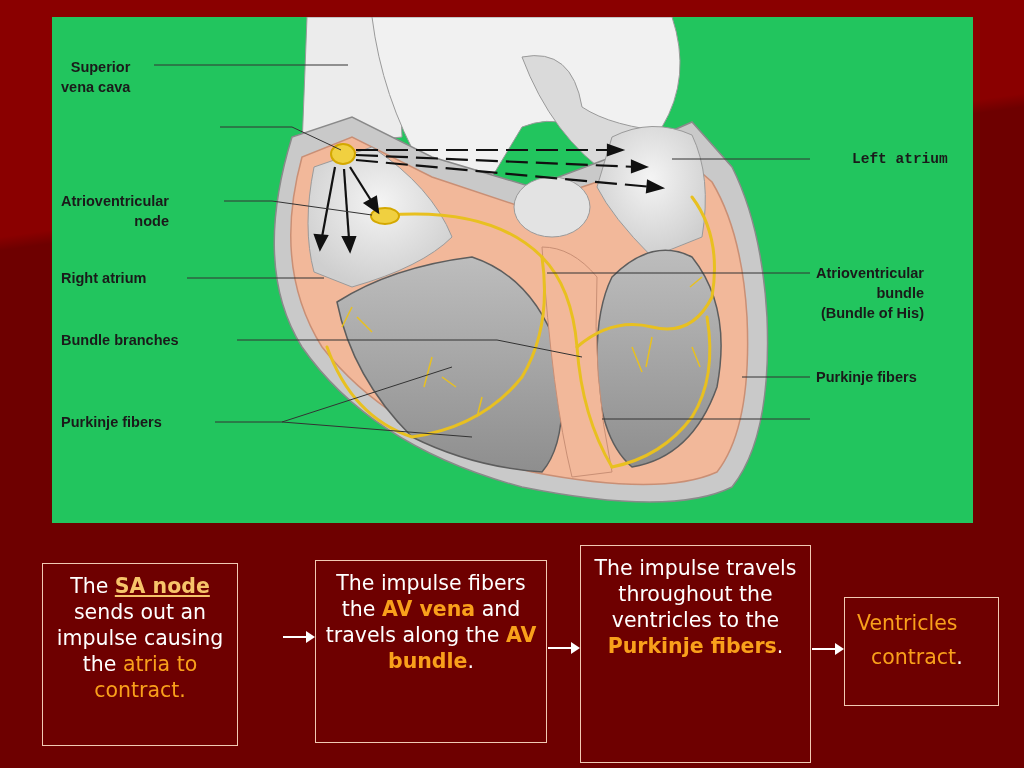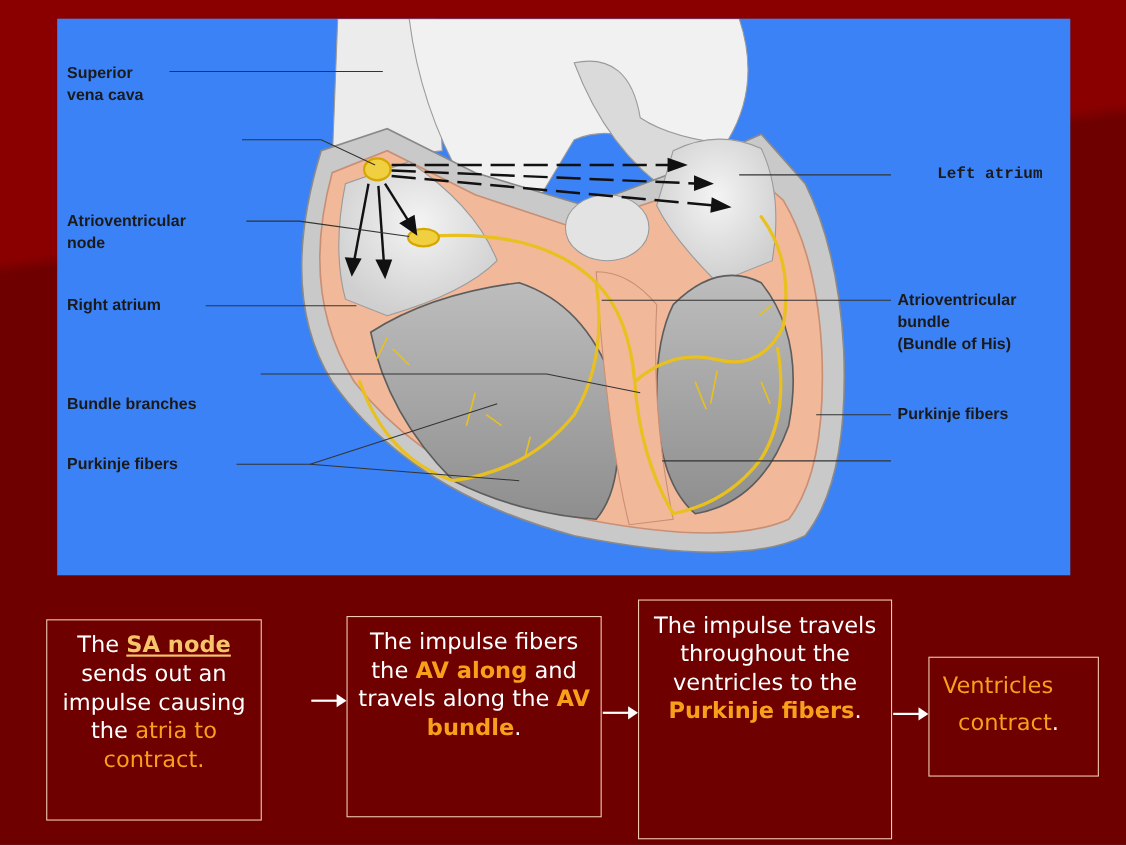--- a/index.html
+++ b/index.html
@@ -1,20 +1,20 @@
 <!DOCTYPE html>
 <html><head>
 <meta charset="utf-8">
 <style>
   html,body{margin:0;padding:0;}
   body{width:1024px;height:768px;position:relative;overflow:hidden;
     background:#6e0000;font-family:"DejaVu Sans",sans-serif;}
   .bg-top{position:absolute;left:0;top:0;width:1024px;height:768px;
     background:linear-gradient(172deg,#8a0000 0%,#8a0000 26%,#6e0000 27.5%,#6e0000 100%);}
-  .figure{position:absolute;left:52px;top:17px;width:921px;height:506px;background:#3b82f6;overflow:hidden;}
+  .figure{position:absolute;left:52px;top:17px;width:921px;height:506px;background:#22c55e;overflow:hidden;text-align:right;}
   .figure svg{position:absolute;left:0;top:0;}
   .lbl{position:absolute;font-family:"Liberation Sans",sans-serif;font-weight:bold;font-size:14.5px;
     line-height:20px;color:#1a1a1a;white-space:pre;}
   .box{position:absolute;border:1px solid #f1c9b3;color:#fff;text-align:center;
     font-family:"DejaVu Sans",sans-serif;font-size:20.5px;line-height:26px;box-sizing:border-box;}
   .hl{color:#f9a01b;}
   .hb{color:#f9a01b;font-weight:bold;}
   .ul{color:#f7c46a;font-weight:bold;text-decoration:underline;}
   .arrow{position:absolute;height:2px;background:#fff;}
   .arrow::after{content:"";position:absolute;right:-2px;top:-5px;border-left:9px solid #fff;
@@ -100,38 +100,38 @@
       <line x1="690" y1="360" x2="758" y2="360"></line>
       <line x1="550" y1="402" x2="758" y2="402"></line>
     </g>
   </svg>
 
   <div class="lbl" style="left:9px;top:40px;">Superior
 vena cava</div>
   <div class="lbl" style="left:9px;top:174px;">Atrioventricular
 node</div>
   <div class="lbl" style="left:9px;top:251px;">Right atrium</div>
-  <div class="lbl" style="left:9px;top:313px;margin-top:28px;">Bundle branches</div>
+  <div class="lbl" style="left:9px;top:313px;">Bundle branches</div>
   <div class="lbl" style="left:9px;top:395px;">Purkinje fibers</div>
 
   <div class="lbl" style="left:800px;top:132px;font-family:Liberation Mono, monospace;">Left atrium</div>
   <div class="lbl" style="left:764px;top:246px;">Atrioventricular
 bundle
 (Bundle of His)</div>
   <div class="lbl" style="left:764px;top:350px;">Purkinje fibers</div>
 </div>
 
 <div class="box" style="left:42px;top:563px;width:196px;height:183px;padding-top:9px;">
   <span>The </span><span class="ul">SA node</span><br>
   <span>sends out an impulse causing the </span><span class="hl">atria to contract.</span>
 </div>
 <div class="arrow" style="left:283px;top:636px;width:30px;"></div>
 
 <div class="box" style="left:315px;top:560px;width:232px;height:183px;padding:9px 6px 0;">
-  <span>The impulse fibers the </span><span class="hb">AV along</span><span>  and travels along the </span><span class="hb">AV bundle</span><span>.</span>
+  <span>The impulse fibers the </span><span class="hb">AV vena</span><span>  and travels along the </span><span class="hb">AV bundle</span><span>.</span>
 </div>
 <div class="arrow" style="left:548px;top:647px;width:30px;"></div>
 
 <div class="box" style="left:580px;top:545px;width:231px;height:218px;padding:9px 8px 0;">
   <span>The impulse travels throughout the ventricles to the </span><span class="hb">Purkinje fibers</span><span>.</span>
 </div>
 <div class="arrow" style="left:812px;top:648px;width:30px;"></div>
 
 <div class="box" style="left:844px;top:597px;width:155px;height:109px;text-align:left;padding:8px 0 0 12px;line-height:34px;">
   <span class="hl">Ventricles</span><br>

